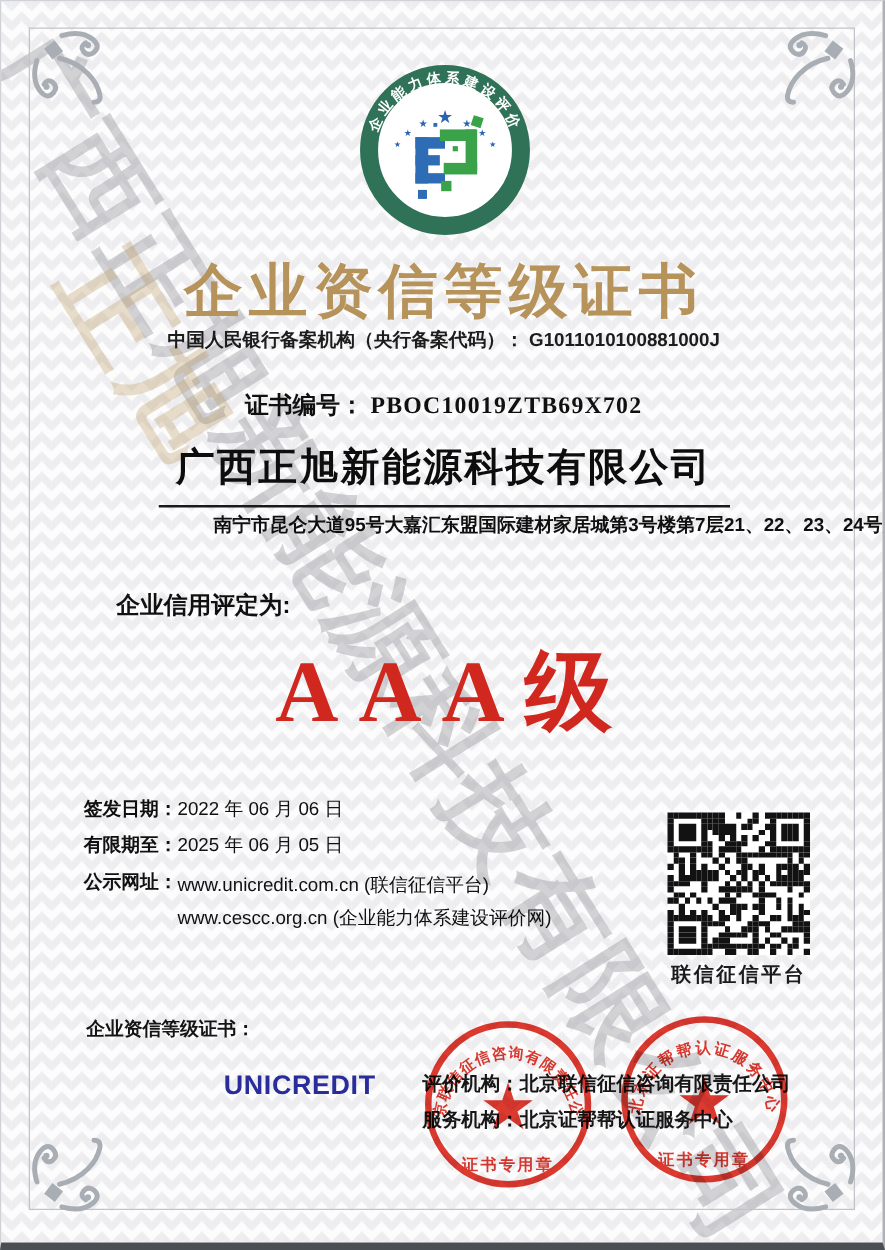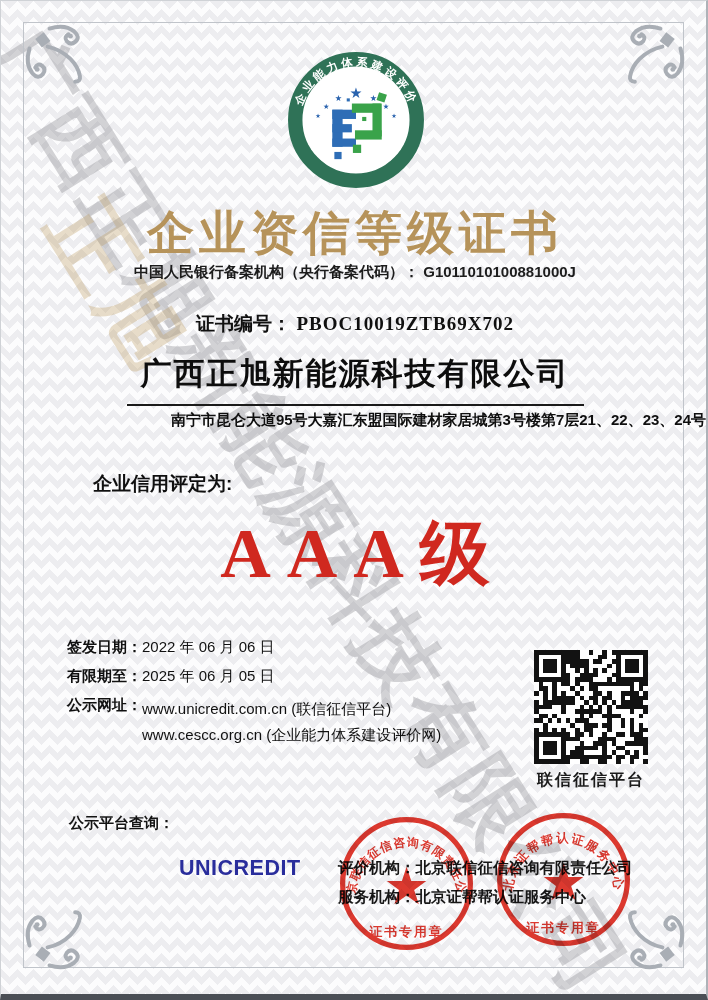--- a/index.html
+++ b/index.html
@@ -550,21 +550,21 @@
         <i style="grid-area:25/12"></i>
         <i style="grid-area:25/15"></i>
         <i style="grid-area:25/16"></i>
         <i style="grid-area:25/19"></i>
         <i style="grid-area:25/22"></i>
         <i style="grid-area:25/25"></i>
       </div>
   </div>
   <div class="abs z2 qr-caption">联信征信平台</div>
 
-  <div class="abs z2 regulator">公示平台查询：</div>
+  <div class="abs z2 regulator">企业资信等级证书：</div>
 
 
   <div class="abs z2 unicredit">
     <div class="uc-name">UNICREDIT</div>
   </div>
 
   <div class="abs z2 agency">
     <div>
       <span>评价机构：</span><span>北京联信征信咨询有限责任公司</span>
     </div>

